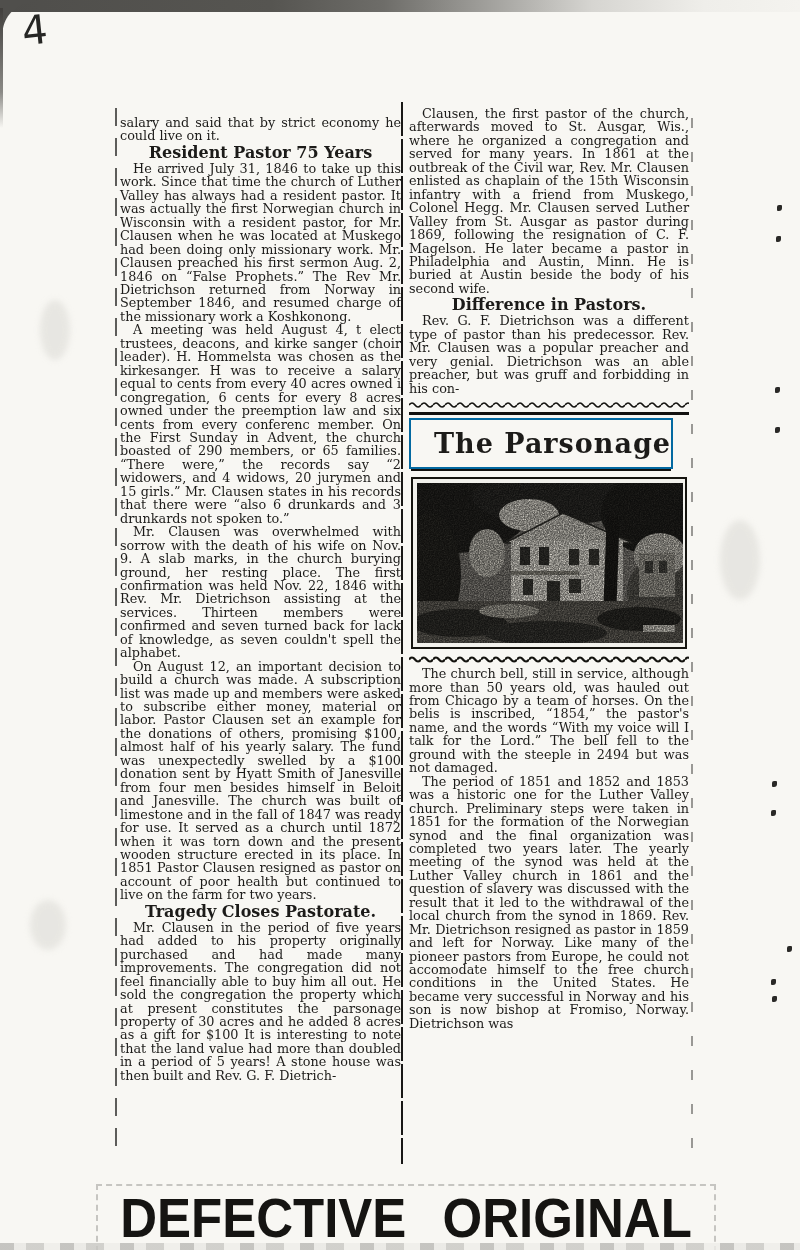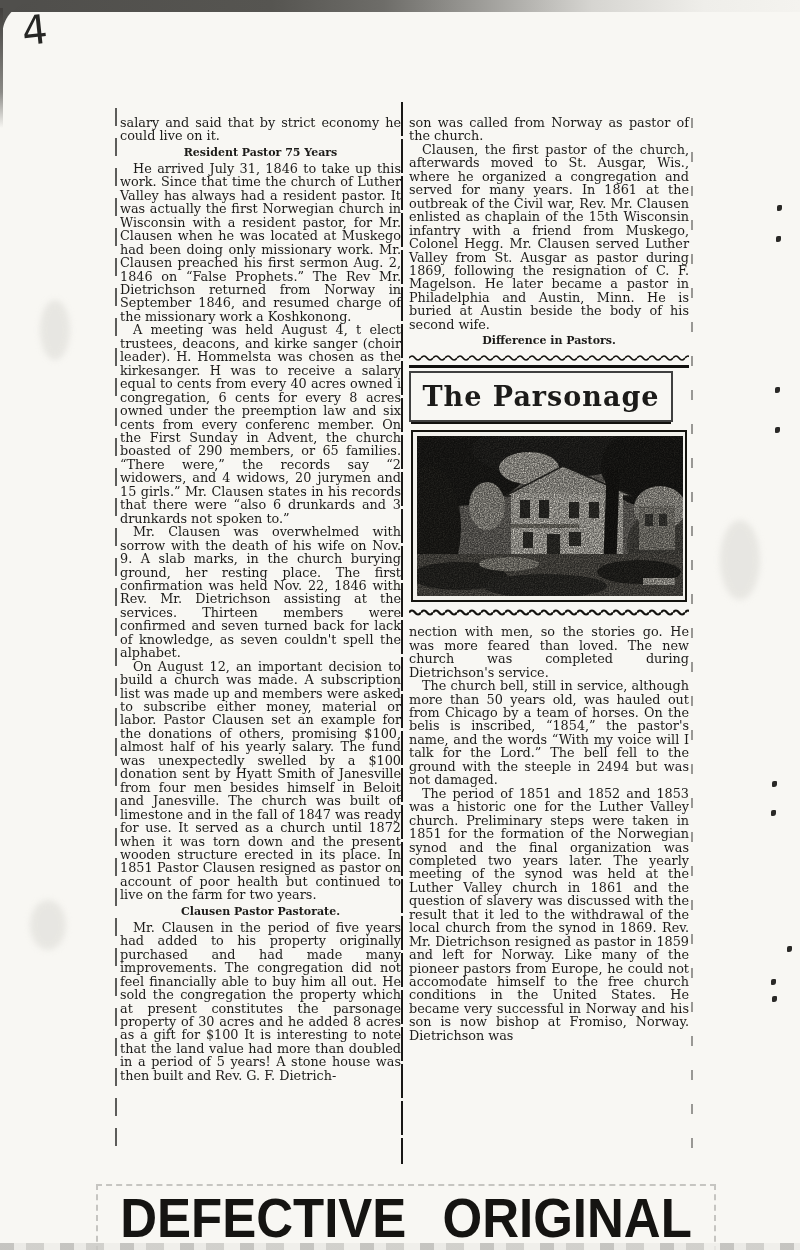--- a/index.html
+++ b/index.html
@@ -24,27 +24,27 @@
   .vrule.left{left:115px;top:108px;height:1045px;opacity:.75;
      background:repeating-linear-gradient(180deg,#2a2927 0 18px,rgba(0,0,0,0) 18px 30px);}
   .vrule.right{left:691px;top:118px;height:1030px;opacity:.5;
      background:repeating-linear-gradient(180deg,#3a3936 0 10px,rgba(0,0,0,0) 10px 34px);}
   
   .col{position:absolute;top:107px;font-size:12.8px;line-height:13.45px;text-align:justify;}
   .col-left{left:120px;width:281px;}
   .col-right{left:409px;width:280px;}
   .col p{margin:0;text-indent:13px;}
   .col p.cont{text-indent:0;margin-top:9px;}
-  .head{margin:2px 0 2px 0;text-align:center;font-weight:bold;font-size:11px;line-height:15px;}
+  .head{margin:2px 0 2px 0;text-align:center;font-weight:bold;font-size:16px;line-height:15px;}
   
   .wavy{display:block;margin:5px 0 4px 0;}
   
   .hrule{height:3px;background:#12110f;margin:2px 0 3px 0;}
-  .pbox{border:2px solid #404040;box-shadow:0 4px 0 -2px #12110f;height:47px;margin:0 16px 8px 0;
-        display:flex;align-items:center;justify-content:center;}
+  .pbox{border:2px solid #0369a1;box-shadow:0 4px 0 -2px #12110f;height:47px;margin:0 16px 8px 0;
+        display:flex;align-items:center;justify-content:flex-end;}
   .pbox span{font-weight:bold;font-size:27px;letter-spacing:1px;font-family:"DejaVu Serif",serif;}
   
   .photo-frame{border:2px solid #15140f;padding:4px;background:#f2f1ec;margin:4px 2px 2px 2px;}
   .photo-frame svg{display:block;}
   
   .stamp{position:absolute;left:96px;top:1184px;width:616px;height:64px;
      border:2px dashed #c6c5c1;display:flex;align-items:center;justify-content:center;}
   .stamp span{font-family:"Liberation Sans","DejaVu Sans",sans-serif;font-weight:bold;
      font-size:51px;letter-spacing:0px;word-spacing:22px;color:#151412;transform:scaleY(1.08);white-space:nowrap;}
 </style>
@@ -66,28 +66,28 @@
   <div class="vrule left"></div>
   <div class="vrule right"></div>
 
   <div class="col col-left">
     <p class="cont">salary and said that by strict economy he could live on it.</p>
     <h3 class="head">Resident Pastor 75 Years</h3>
     <p>He arrived July 31, 1846 to take up this work. Since that time the church of Luther Valley has always had a resident pastor. It was actually the first Norwegian church in Wisconsin with a resident pastor, for Mr. Clausen when he was located at Muskego had been doing only missionary work. Mr. Clausen preached his first sermon Aug. 2, 1846 on “False Prophets.” The Rev Mr. Dietrichson returned from Norway in September 1846, and resumed charge of the missionary work a Koshkonong.</p>
     <p>A meeting was held August 4, t elect trustees, deacons, and kirke sanger (choir leader). H. Hommelsta was chosen as the kirkesanger. H was to receive a salary equal to cents from every 40 acres owned i congregation, 6 cents for every 8 acres owned under the preemption law and six cents from every conferenc member. On the First Sunday in Advent, the church boasted of 290 members, or 65 families. “There were,” the records say “2 widowers, and 4 widows, 20 jurymen and 15 girls.” Mr. Clausen states in his records that there were “also 6 drunkards and 3 drunkards not spoken to.”</p>
     <p>Mr. Clausen was overwhelmed with sorrow with the death of his wife on Nov. 9. A slab marks, in the church burying ground, her resting place. The first confirmation was held Nov. 22, 1846 with Rev. Mr. Dietrichson assisting at the services. Thirteen members were confirmed and seven turned back for lack of knowledge, as seven couldn't spell the alphabet.</p>
     <p>On August 12, an important decision to build a church was made. A subscription list was made up and members were asked to subscribe either money, material or labor. Pastor Clausen set an example for the donations of others, promising $100, almost half of his yearly salary. The fund was unexpectedly swelled by a $100 donation sent by Hyatt Smith of Janesville from four men besides himself in Beloit and Janesville. The church was built of limestone and in the fall of 1847 was ready for use. It served as a church until 1872 when it was torn down and the present wooden structure erected in its place. In 1851 Pastor Clausen resigned as pastor on account of poor health but continued to live on the farm for two years.</p>
-    <h3 class="head">Clausen Pastor Pastorate.</h3>
+    <h3 class="head">Tragedy Closes Pastorate.</h3>
     <p>Mr. Clausen in the period of five years had added to his property originally purchased and had made many improvements. The congregation did not feel financially able to buy him all out. He sold the congregation the property which at present constitutes the parsonage property of 30 acres and he added 8 acres as a gift for $100 It is interesting to note that the land value had more than doubled in a period of 5 years! A stone house was then built and Rev. G. F. Dietrich-</p>
   </div>
 
   <div class="col col-right">
-    <p class="cont">son was called from Norway as pastor of the church.</p>
     <p>Clausen, the first pastor of the church, afterwards moved to St. Ausgar, Wis., where he organized a congregation and served for many years. In 1861 at the outbreak of the Civil war, Rev. Mr. Clausen enlisted as chaplain of the 15th Wisconsin infantry with a friend from Muskego, Colonel Hegg. Mr. Clausen served Luther Valley from St. Ausgar as pastor during 1869, following the resignation of C. F. Magelson. He later became a pastor in Philadelphia and Austin, Minn. He is buried at Austin beside the body of his second wife.</p>
     <h3 class="head">Difference in Pastors.</h3>
+    <p>Rev. G. F. Dietrichson was a different type of pastor than his predecessor. Rev. Mr. Clausen was a popular preacher and very genial. Dietrichson was an able preacher, but was gruff and forbidding in his con-</p>
 
     <svg class="wavy" width="280" height="8" xmlns="http://www.w3.org/2000/svg">
       <defs>
           <pattern id="wv1" width="12" height="8" patternUnits="userSpaceOnUse">
         <path d="M0 5 Q3 1 6 5 T12 5" fill="none" stroke="#14130f" stroke-width="1.7"></path>
       </pattern>
         </defs>
       <rect width="280" height="8" fill="url(#wv1)"></rect>
     </svg>
 
@@ -145,21 +145,20 @@
 
     <svg class="wavy" width="280" height="9" xmlns="http://www.w3.org/2000/svg">
       <defs>
           <pattern id="wv2" width="12" height="9" patternUnits="userSpaceOnUse">
         <path d="M0 5.5 Q3 1.5 6 5.5 T12 5.5" fill="none" stroke="#14130f" stroke-width="2.2"></path>
       </pattern>
         </defs>
       <rect width="280" height="9" fill="url(#wv2)"></rect>
     </svg>
 
-    <p class="cont">nection with men, so the stories go. He was more feared than loved. The new church was completed during Dietrichson's service.</p>
     <p>The church bell, still in service, although more than 50 years old, was hauled out from Chicago by a team of horses. On the belis is inscribed, “1854,” the pastor's name, and the words “With my voice will I talk for the Lord.” The bell fell to the ground with the steeple in 2494 but was not damaged.</p>
     <p>The period of 1851 and 1852 and 1853 was a historic one for the Luther Valley church. Preliminary steps were taken in 1851 for the formation of the Norwegian synod and the final organization was completed two years later. The yearly meeting of the synod was held at the Luther Valley church in 1861 and the question of slavery was discussed with the result that it led to the withdrawal of the local church from the synod in 1869. Rev. Mr. Dietrichson resigned as pastor in 1859 and left for Norway. Like many of the pioneer pastors from Europe, he could not accomodate himself to the free church conditions in the United States. He became very successful in Norway and his son is now bishop at Fromiso, Norway. Dietrichson was</p>
   </div>
 
   <div class="speck" style="left:777px;top:205px;"></div>
   <div class="speck" style="left:776px;top:236px;"></div>
   <div class="speck" style="left:775px;top:387px;"></div>
   <div class="speck" style="left:775px;top:427px;"></div>
   <div class="speck" style="left:772px;top:781px;"></div>
   <div class="speck" style="left:771px;top:810px;"></div>

